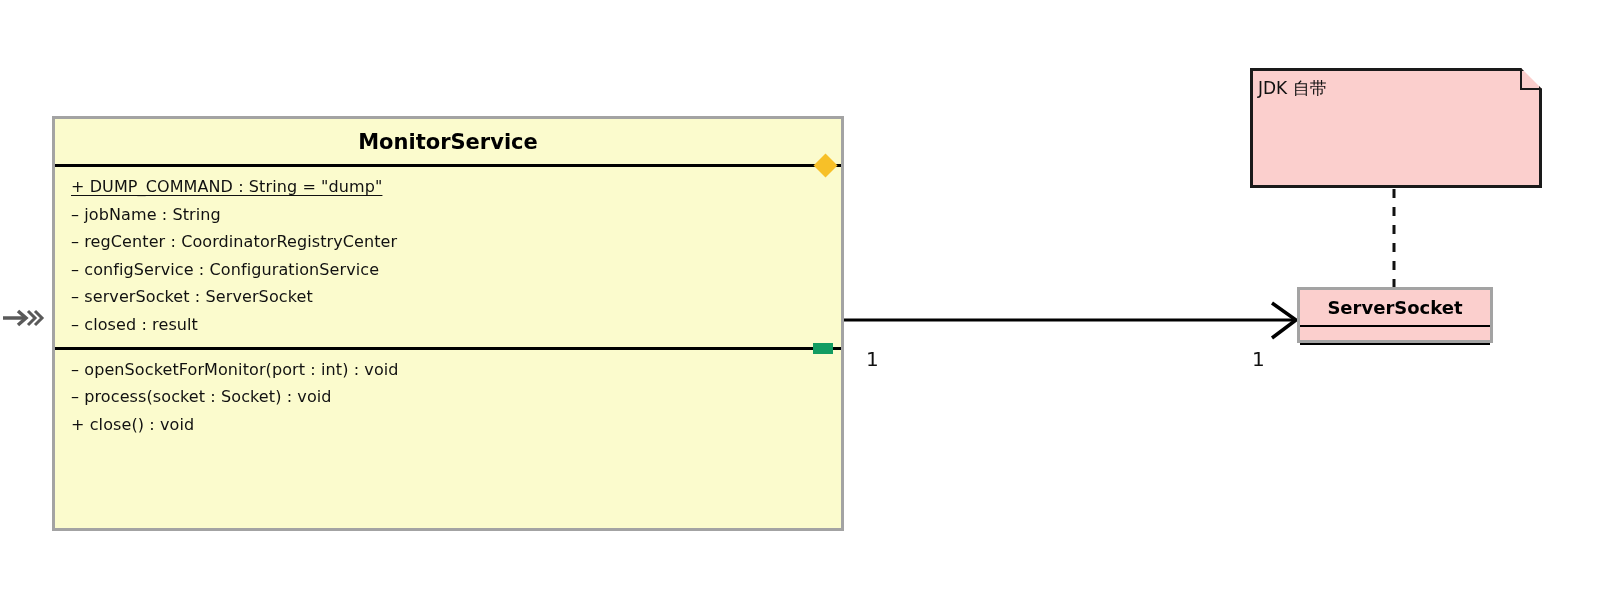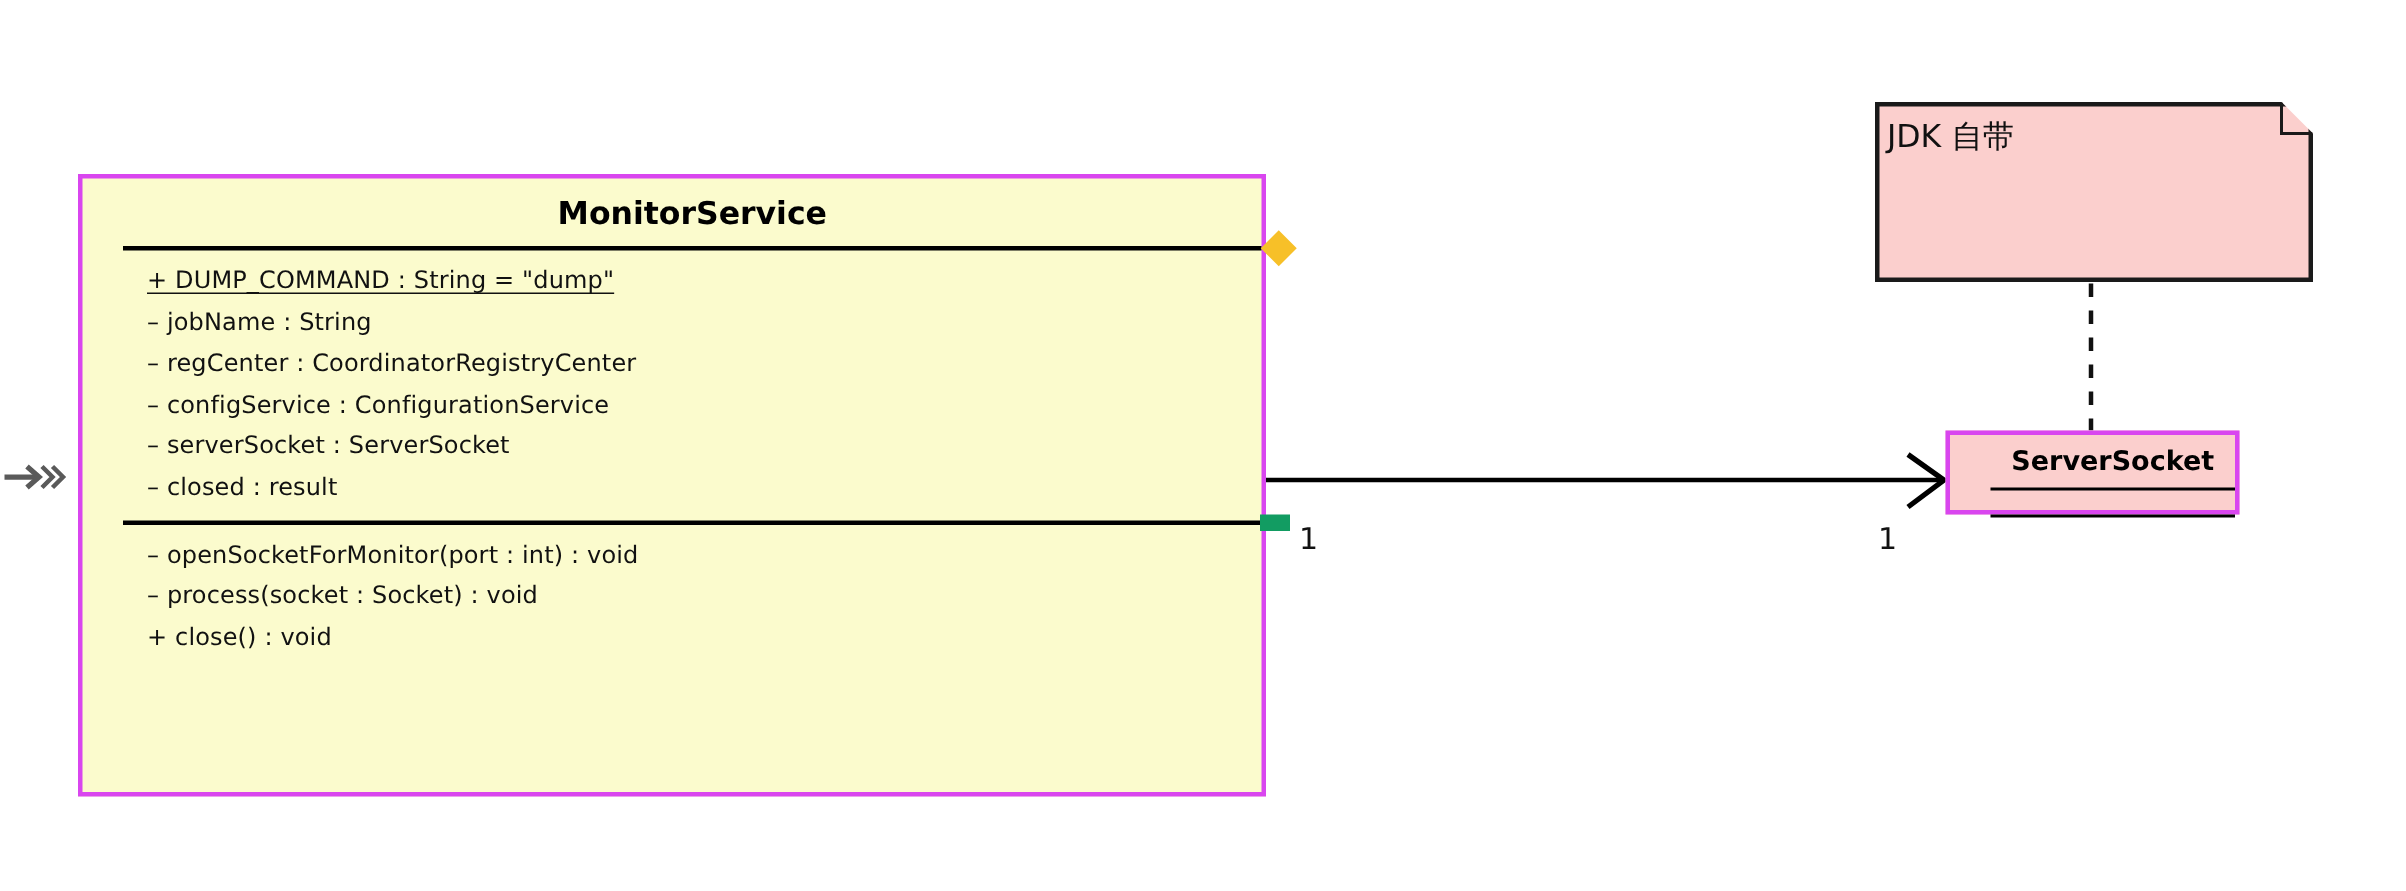--- a/index.html
+++ b/index.html
@@ -28,23 +28,22 @@
     top: 303px;
     width: 46px;
     height: 30px;
     color: #5a5a5a;
   }
 
   
   .uml-class {
     position: absolute;
     box-sizing: border-box;
-    border: 3px solid #d946ef;
+    border: 3px solid #a3a3a3;
     background: #fbfbcd;
-    padding-left: 27px;
   }
   #monitor-service {
     left: 52px;
     top: 116px;
     width: 792px;
     height: 415px;
   }
   .class-title {
     text-align: center;
     font-weight: bold;
@@ -134,21 +133,21 @@
     right: 0;
     top: 0;
     width: 22px;
     height: 22px;
     pointer-events: none;
   }
   .note-text {
     position: absolute;
     left: 8px;
     top: 9px;
-    font-size: 21px;
+    font-size: 17px;
     color: #111;
     white-space: pre;
   }
 
   
   .svg-layer {
     position: absolute;
     left: 0; top: 0;
     width: 1604px;
     height: 594px;

